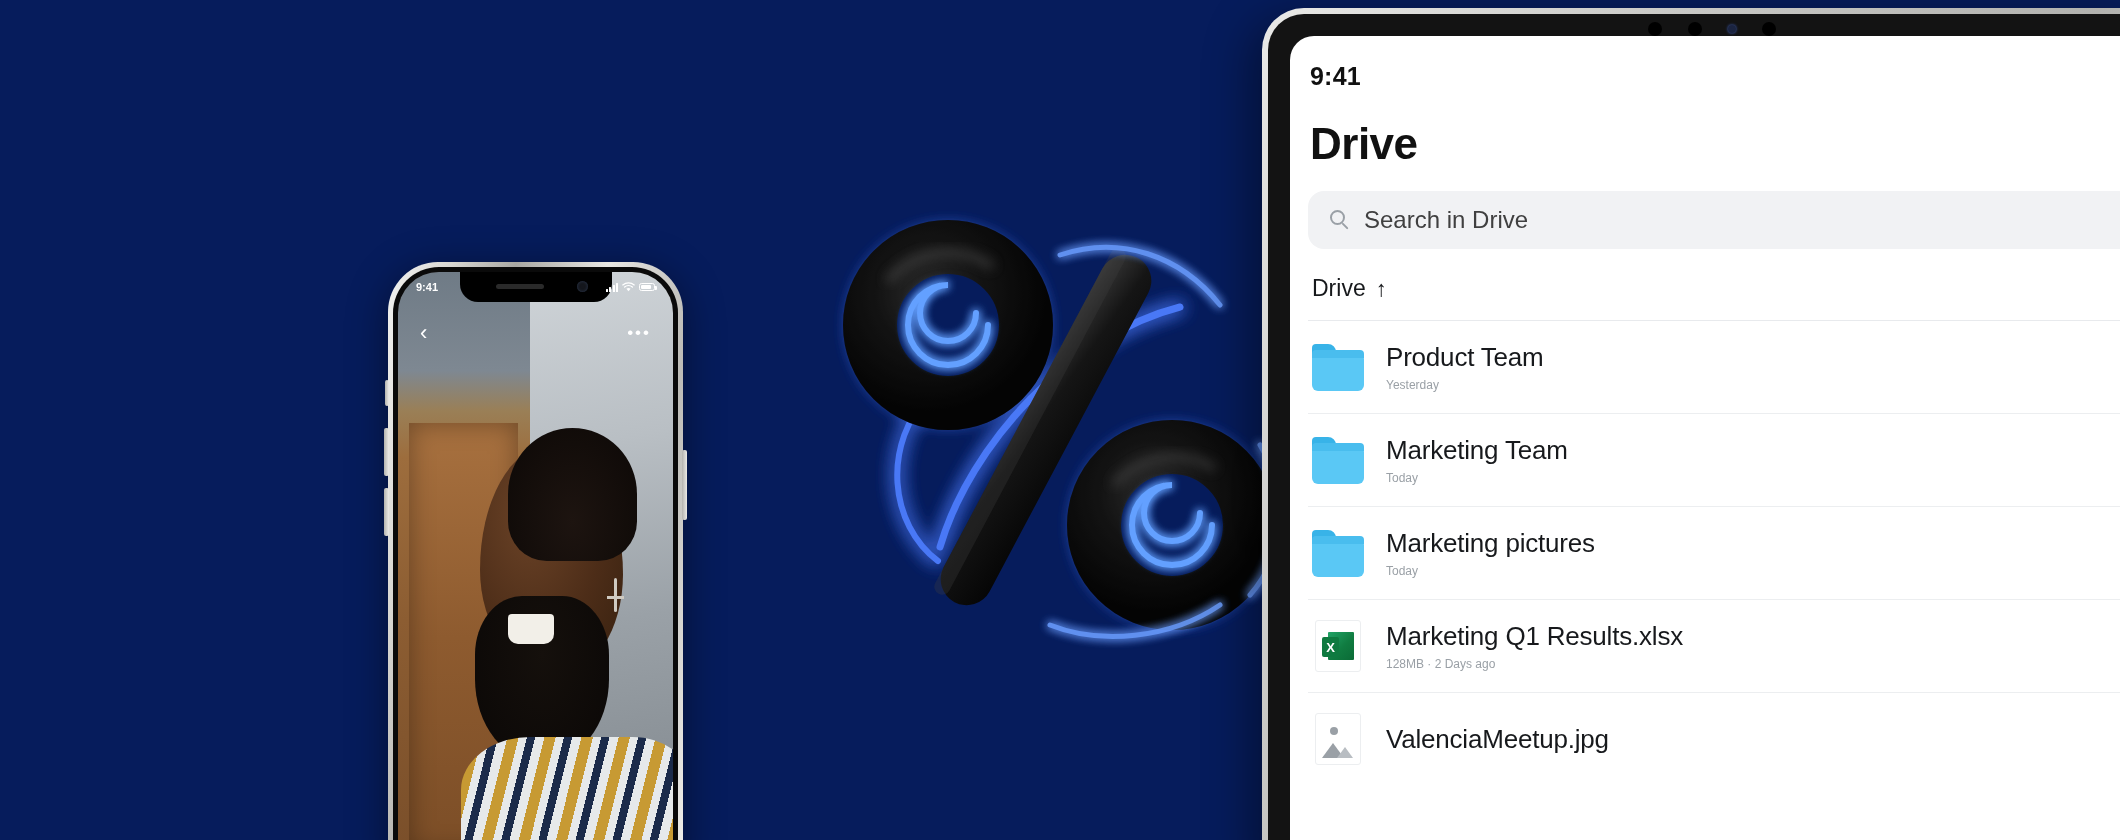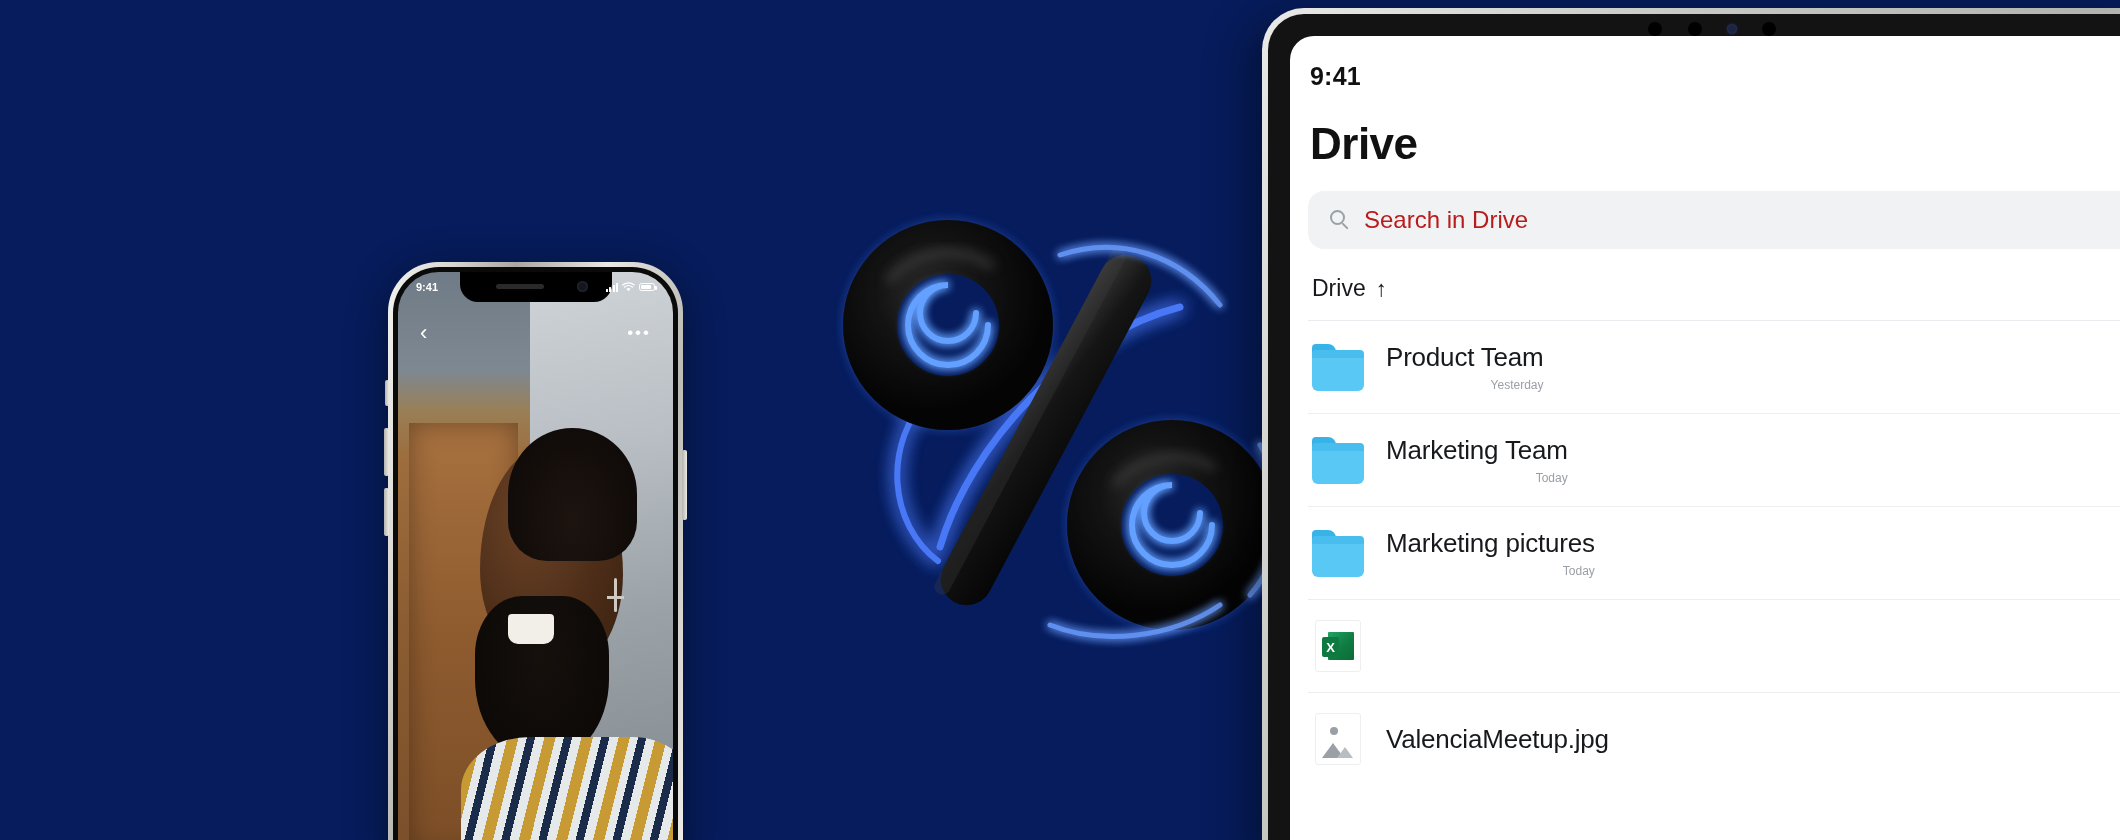--- a/index.html
+++ b/index.html
@@ -169,21 +169,21 @@
   .drive-search .q-icon { width:20px; height:20px; position:relative; flex:0 0 auto; }
   .drive-search .q-icon i {
     position:absolute; left:0; top:0; width:15px; height:15px;
     border:2.2px solid #9aa0a6; border-radius:50%;
   }
   .drive-search .q-icon i:after{
     content:""; position:absolute; right:-6px; bottom:-4px;
     width:8px; height:2.2px; background:#9aa0a6; border-radius:2px;
     transform:rotate(45deg);
   }
-  .drive-search .ph-text { font-size:24px; color:#b91c1c; }
+  .drive-search .ph-text { font-size:24px; color:#404040; }
   .drive-sortrow {
     display:flex; align-items:center; gap:10px;
     padding:26px 0 18px 4px;
     border-bottom:1px solid #e8eaed;
     width:calc(100% - 2px);
   }
   .drive-sortrow .label { font-size:23px; color:#17191c; }
   .sort-arrow { font-size:22px; color:#17191c; line-height:1; }
 
   .file-list { width:calc(100% - 2px); }
@@ -238,21 +238,21 @@
     position:absolute; left:6px; bottom:6px;
     width:0; height:0; border-left:11px solid transparent; border-right:11px solid transparent;
     border-bottom:15px solid #9aa0a6;
   }
   .imgfile .mtn2 {
     position:absolute; left:21px; bottom:6px;
     width:0; height:0; border-left:8px solid transparent; border-right:8px solid transparent;
     border-bottom:11px solid #b8bdc2;
   }
 
-  .file-meta { display:flex; flex-direction:column; gap:5px;align-items:flex-end; }
+  .file-meta { display:flex; flex-direction:column; gap:5px; }
   .file-name { font-size:26px; color:#17191c; letter-spacing:-.2px; }
   .file-sub { font-size:12px; color:#9aa0a6; }
 </style>
 </head>
 <body>
 
 <div id="stage">
 
   <div id="percent-art">
     <svg viewBox="0 0 480 460" xmlns="http://www.w3.org/2000/svg">
@@ -439,20 +439,24 @@
               </span>
             </div>
 
             <div class="file-row">
               <span class="file-icon">
                 <span class="xlsx">
                   <span class="sheet"></span>
                   <span class="tab">X</span>
                 </span>
               </span>
+              <span class="file-meta">
+                <span class="file-name">Marketing Q1 Results.xlsx</span>
+                <span class="file-sub">128MB  ·  2 Days ago</span>
+              </span>
             </div>
 
             <div class="file-row">
               <span class="file-icon">
                 <span class="imgfile">
                   <span class="sun"></span>
                     <span class="mtn"></span>
                     <span class="mtn2"></span>
                 </span>
               </span>

